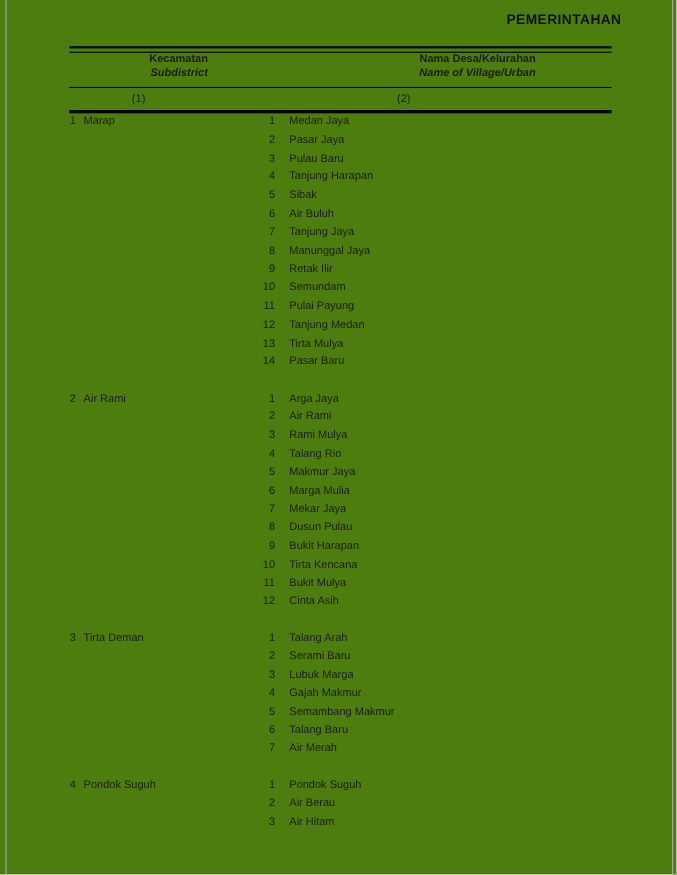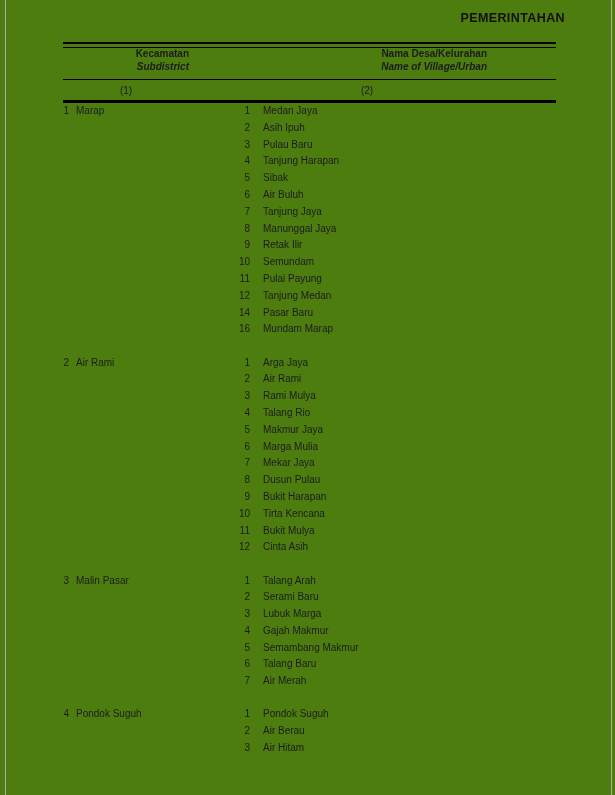--- a/index.html
+++ b/index.html
@@ -68,21 +68,21 @@
     <div class="tbody">
         <div class="group">
           <div class="row">
             <span class="cell cell-subno">1</span>
             <span class="cell cell-subname">Marap</span>
             <span class="cell cell-vilno">1</span>
             <span class="cell cell-vilname">Medan Jaya</span>
           </div>
           <div class="row">
             <span class="cell cell-vilno">2</span>
-            <span class="cell cell-vilname">Asih Ipuh</span>
+            <span class="cell cell-vilname">Pasar Jaya</span>
           </div>
           <div class="row">
             <span class="cell cell-vilno">3</span>
             <span class="cell cell-vilname">Pulau Baru</span>
           </div>
           <div class="row">
             <span class="cell cell-vilno">4</span>
             <span class="cell cell-vilname">Tanjung Harapan</span>
           </div>
           <div class="row">
@@ -111,27 +111,27 @@
           </div>
           <div class="row">
             <span class="cell cell-vilno">11</span>
             <span class="cell cell-vilname">Pulai Payung</span>
           </div>
           <div class="row">
             <span class="cell cell-vilno">12</span>
             <span class="cell cell-vilname">Tanjung Medan</span>
           </div>
           <div class="row">
+            <span class="cell cell-vilno">13</span>
+            <span class="cell cell-vilname">Tirta Mulya</span>
+          </div>
+          <div class="row">
             <span class="cell cell-vilno">14</span>
             <span class="cell cell-vilname">Pasar Baru</span>
           </div>
-          <div class="row">
-            <span class="cell cell-vilno">16</span>
-            <span class="cell cell-vilname">Mundam Marap</span>
-          </div>
         </div>
         <div class="group">
           <div class="row">
             <span class="cell cell-subno">2</span>
             <span class="cell cell-subname">Air Rami</span>
             <span class="cell cell-vilno">1</span>
             <span class="cell cell-vilname">Arga Jaya</span>
           </div>
           <div class="row">
             <span class="cell cell-vilno">2</span>
@@ -174,21 +174,21 @@
             <span class="cell cell-vilname">Bukit Mulya</span>
           </div>
           <div class="row">
             <span class="cell cell-vilno">12</span>
             <span class="cell cell-vilname">Cinta Asih</span>
           </div>
         </div>
         <div class="group">
           <div class="row">
             <span class="cell cell-subno">3</span>
-            <span class="cell cell-subname">Malin Pasar</span>
+            <span class="cell cell-subname">Tirta Deman</span>
             <span class="cell cell-vilno">1</span>
             <span class="cell cell-vilname">Talang Arah</span>
           </div>
           <div class="row">
             <span class="cell cell-vilno">2</span>
             <span class="cell cell-vilname">Serami Baru</span>
           </div>
           <div class="row">
             <span class="cell cell-vilno">3</span>
             <span class="cell cell-vilname">Lubuk Marga</span>

